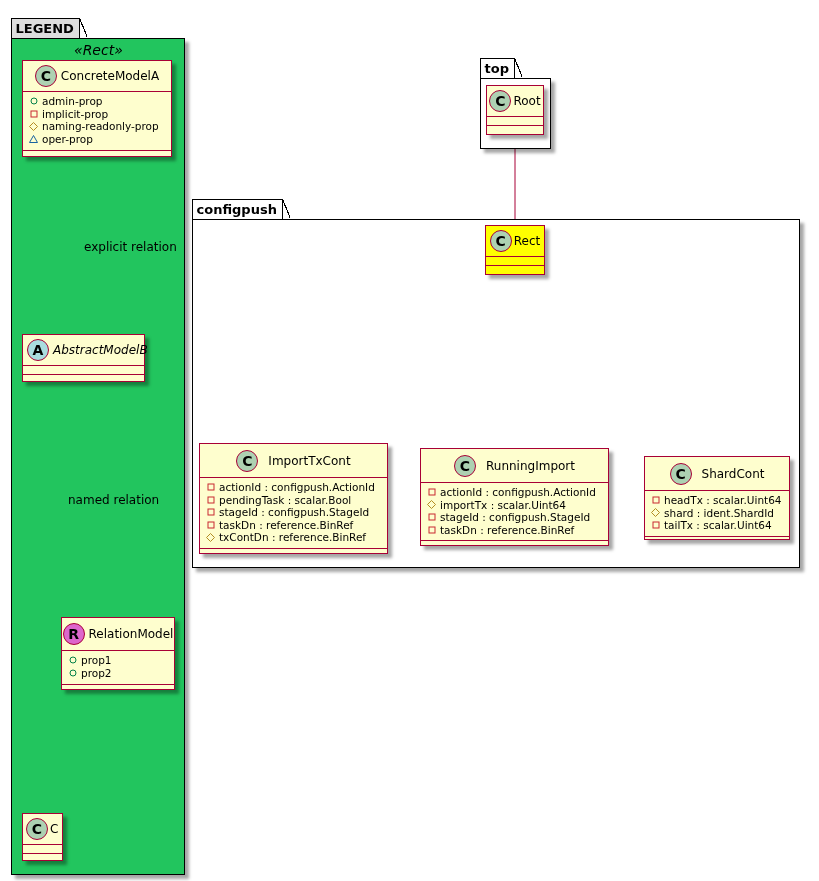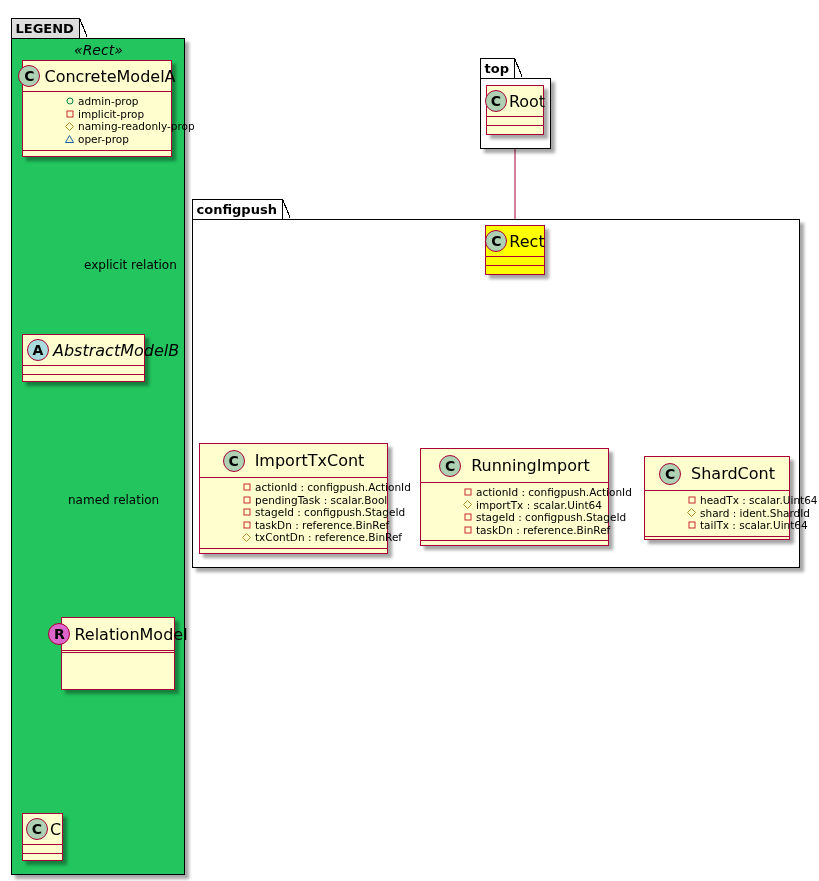--- a/index.html
+++ b/index.html
@@ -14,23 +14,23 @@
          box-shadow: 4px 4px 3px rgba(0,0,0,0.35); box-sizing: border-box; }
   .cls.highlight { background: #ffff00; }
   .cls-head { display: flex; align-items: center; justify-content: center; gap: 4px; }
   .cls-sep { border-top: 1.3px solid #a80036; }
   .badge { width: 22px; height: 22px; border-radius: 50%; border: 1.2px solid #a80036;
            box-sizing: border-box; display: flex; align-items: center; justify-content: center;
            font-weight: bold; font-size: 14px; flex: none; }
   .badge-c { background: #add1b2; }
   .badge-a { background: #a9dcdf; }
   .badge-r { background: #dd66cc; }
-  .cls-name { font-size: 16px; white-space: nowrap; }
+  .cls-name { font-size: 12px; white-space: nowrap; }
   .cls-name.italic { font-style: italic; }
-  .attrs { padding: 3px 4px 4px 6px; margin-left: 36px; }
+  .attrs { padding: 3px 4px 4px 6px; }
   .attr { font-size: 10.5px; line-height: 12.5px; white-space: nowrap; display: flex; align-items: center; gap: 4px; }
   .vis { width: 9px; height: 9px; display: inline-flex; align-items: center; justify-content: center; flex: none; }
   .vis svg { display: block; }
   .stereo { position: absolute; font-style: italic; font-size: 14px; }
   .lbl { position: absolute; font-size: 12px; white-space: nowrap; }
   svg.edges { position: absolute; left: 0; top: 0; pointer-events: none; }
 </style>
 </head>
 <body>
 
@@ -120,20 +120,38 @@
   <div style="height:8px;"></div>
   <div class="cls-sep"></div>
 </div>
 
 <div class="cls" style="left:61px; top:617px; width:114px; height:73px;">
   <div class="cls-head" style="height:32px;">
     <span class="badge badge-r">R</span>
     <span class="cls-name">RelationModel</span>
   </div>
   <div class="cls-sep"></div>
+  <div class="attrs">
+    <div class="attr">
+      <span class="vis">
+          <svg width="8" height="8">
+            <circle cx="4" cy="4" r="3" fill="none" stroke="#038048" stroke-width="1"></circle>
+          </svg>
+        </span>
+      <span>prop1</span>
+    </div>
+    <div class="attr">
+      <span class="vis">
+          <svg width="8" height="8">
+            <circle cx="4" cy="4" r="3" fill="none" stroke="#038048" stroke-width="1"></circle>
+          </svg>
+        </span>
+      <span>prop2</span>
+    </div>
+  </div>
   <div class="cls-sep" style="margin-top:1px;"></div>
 </div>
 
 <div class="cls" style="left:22px; top:813px; width:41px; height:48px;">
   <div class="cls-head" style="height:30px; justify-content:flex-start; padding-left:3px; gap:2px;">
     <span class="badge badge-c">C</span>
     <span class="cls-name">C</span>
   </div>
   <div class="cls-sep"></div>
   <div style="height:8px;"></div>
@@ -282,14 +300,14 @@
           <svg width="8" height="8">
             <rect x="1" y="1" width="6" height="6" fill="none" stroke="#c82930" stroke-width="1"></rect>
           </svg>
         </span>
         <span>tailTx : scalar.Uint64</span>
       </div>
     </div>
   <div class="cls-sep"></div>
 </div>
 
-<div class="lbl" style="left:84px; top:258px;">explicit relation</div>
+<div class="lbl" style="left:84px; top:240px;">explicit relation</div>
 <div class="lbl" style="left:68px; top:493px;">named relation</div>
 
 </body></html>

